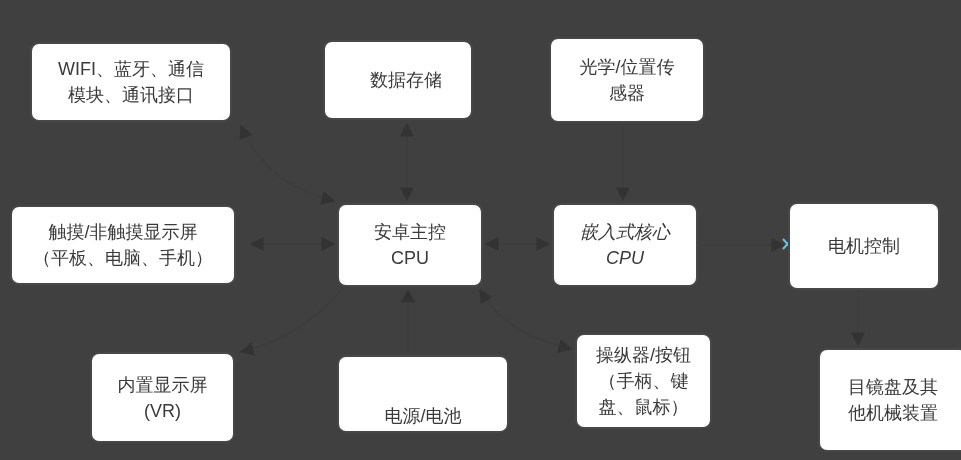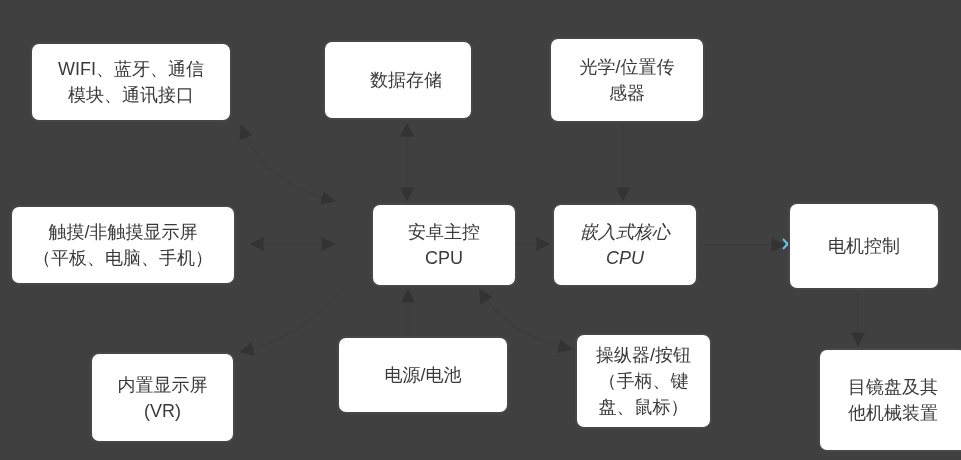--- a/index.html
+++ b/index.html
@@ -22,25 +22,25 @@
     color:#3a3a3a;
     font-size:18px;
     line-height:26px;
   }
   .node .label{white-space:pre-line;display:block;padding:2px 4px;}
   
   .n-wifi{left:30px;top:42px;width:202px;height:80px;}
   .n-storage{left:323px;top:40px;width:150px;height:80px;padding-left:16px;}
   .n-optical{left:549px;top:37px;width:156px;height:86px;}
   .n-touch{left:10px;top:205px;width:226px;height:80px;}
-  .n-android{left:337px;top:203px;width:146px;height:84px;margin-left:34px;}
+  .n-android{left:337px;top:203px;width:146px;height:84px;}
   .n-embedded{left:552px;top:203px;width:146px;height:84px;font-style:italic;}
   .n-motor{left:788px;top:202px;width:152px;height:88px;}
   .n-vr{left:90px;top:352px;width:145px;height:91px;}
-  .n-power{left:337px;top:336px;width:172px;height:78px;}
+  .n-power{left:337px;top:355px;width:172px;height:78px;align-items:flex-end;}
   .n-controller{left:575px;top:333px;width:137px;height:96px;}
   .n-eyepiece{left:818px;top:348px;width:150px;height:104px;align-items:center;}
 </style>
 </head>
 <body>
 
 <div class="canvas">
 
   <svg class="edges-layer" viewBox="0 0 961 460" xmlns="http://www.w3.org/2000/svg">
     <defs>

